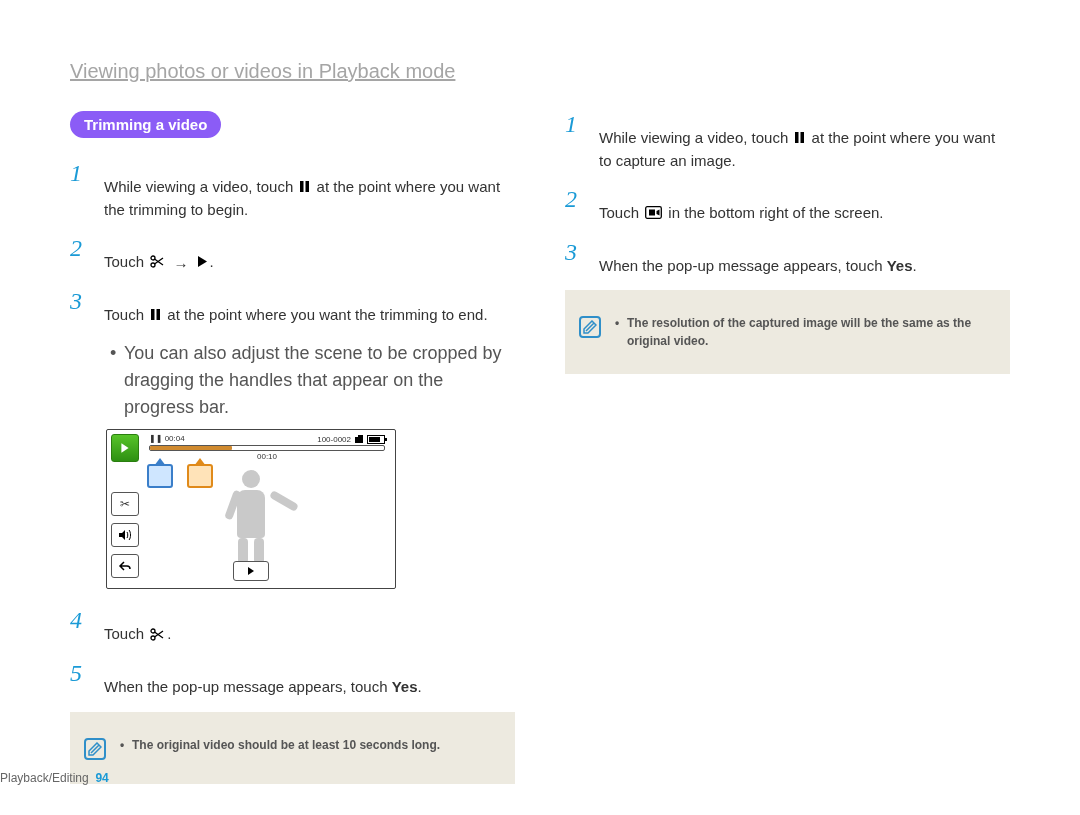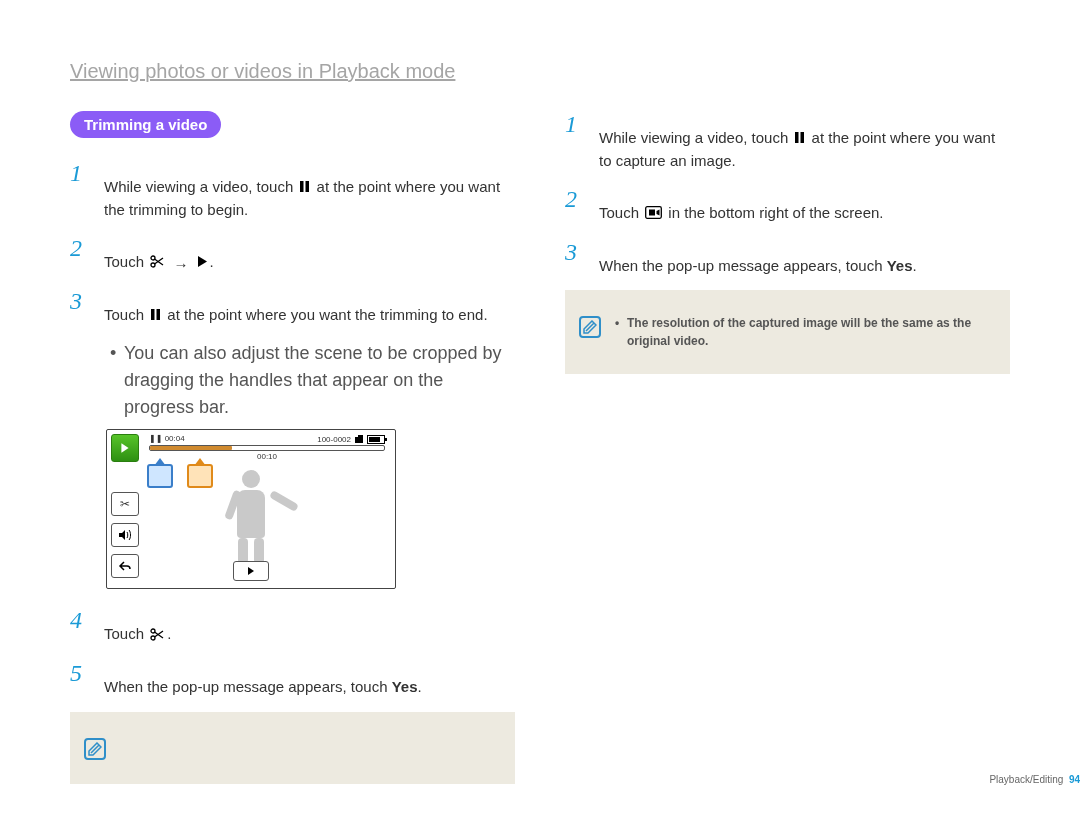--- a/index.html
+++ b/index.html
@@ -113,22 +113,22 @@
   .note-ul li::before {
     content: "•";
     position: absolute;
     left: 0;
   }
   .footer {
     position: absolute;
     bottom: 30px;
     left: 0;
     right: 0;
-    text-align: right;
-    font-size: 10px;
+    text-align: left;
+    font-size: 12px;
     color: #666;
     margin-top: 28px;
   }
   .footer .pnum { color: #1a9ad6; font-weight: 600; }
 
   
   .screen {
     width: 290px;
     height: 160px;
     background: #fff;
@@ -333,20 +333,21 @@
       <div class="step-body">When the pop-up message appears, touch <strong>Yes</strong>.</div>
     </div>
 
     <div class="note-box">
       <div class="note-icon">
         <svg width="14" height="14" viewBox="0 0 14 14">
             <path d="M3 11 L11 3 M9 1 l4 4 -8 8 H1 v-4 z" stroke="#2f8fc9" fill="none" stroke-width="1.5"></path>
           </svg>
       </div>
       <ul class="note-ul">
+        <li>The original video should be at least 10 seconds long.</li>
       </ul>
     </div>
   </div>
 
   <div class="col">
 
     <div class="step">
       <div class="step-num">1</div>
       <div class="step-body">While viewing a video, touch <span class="inline-icon"><svg width="11" height="13" viewBox="0 0 11 13">
               <rect x="1" y="1" width="3.5" height="11" fill="#000"></rect>

